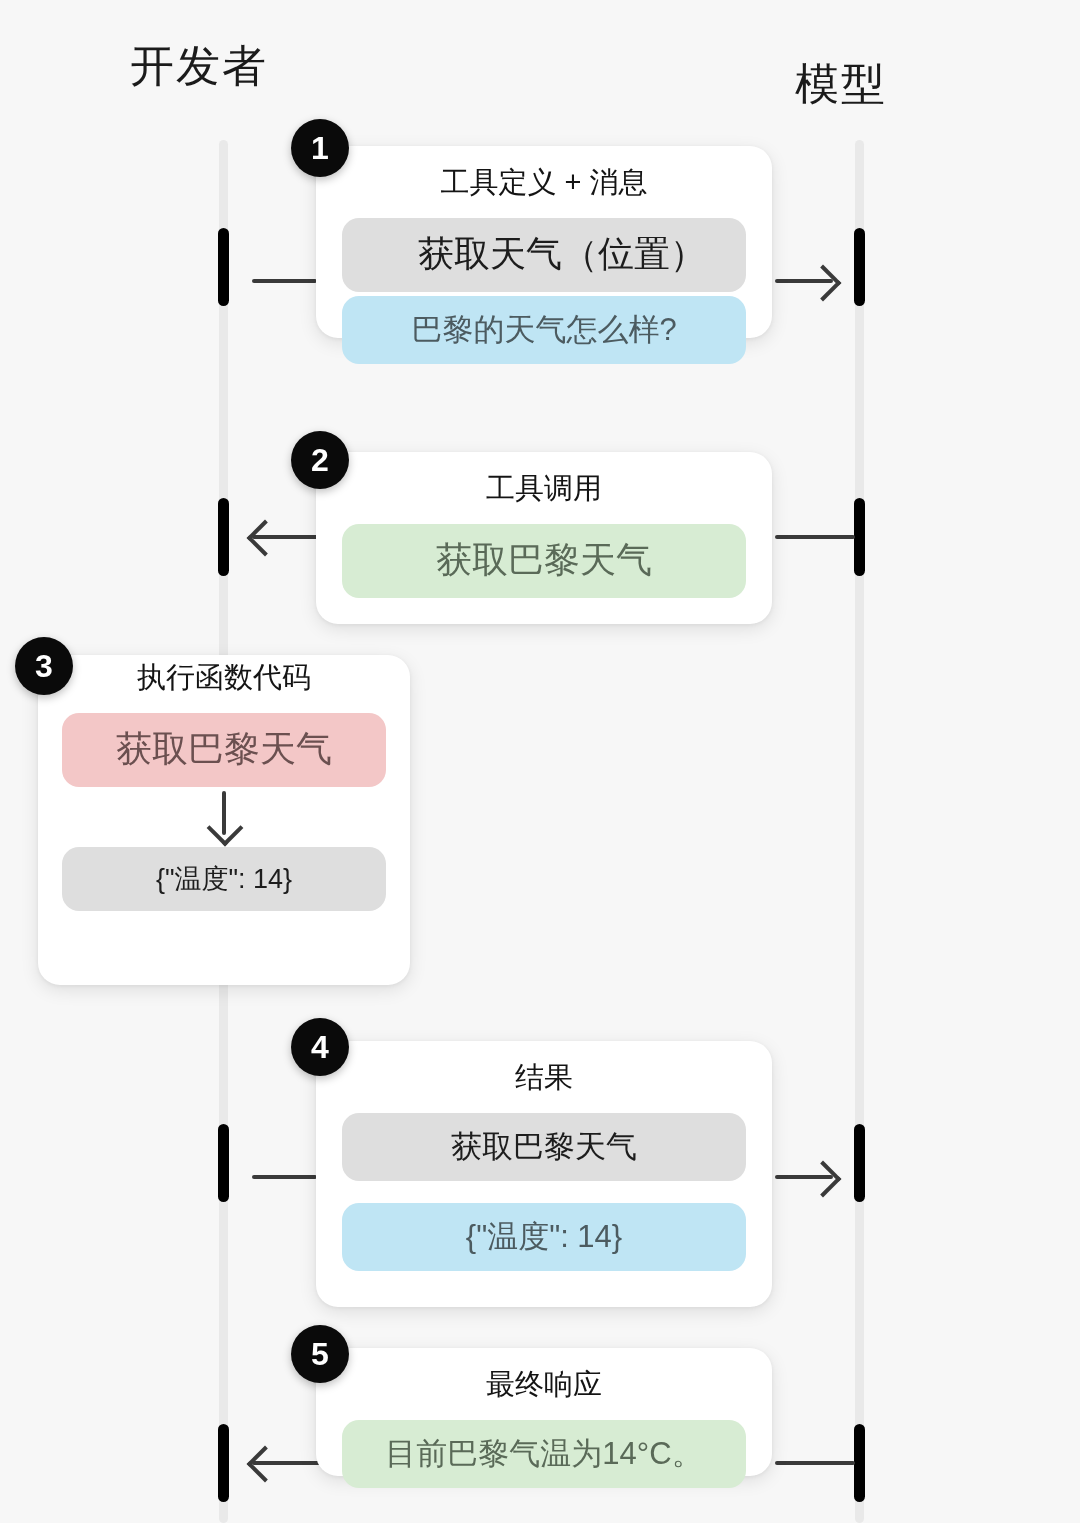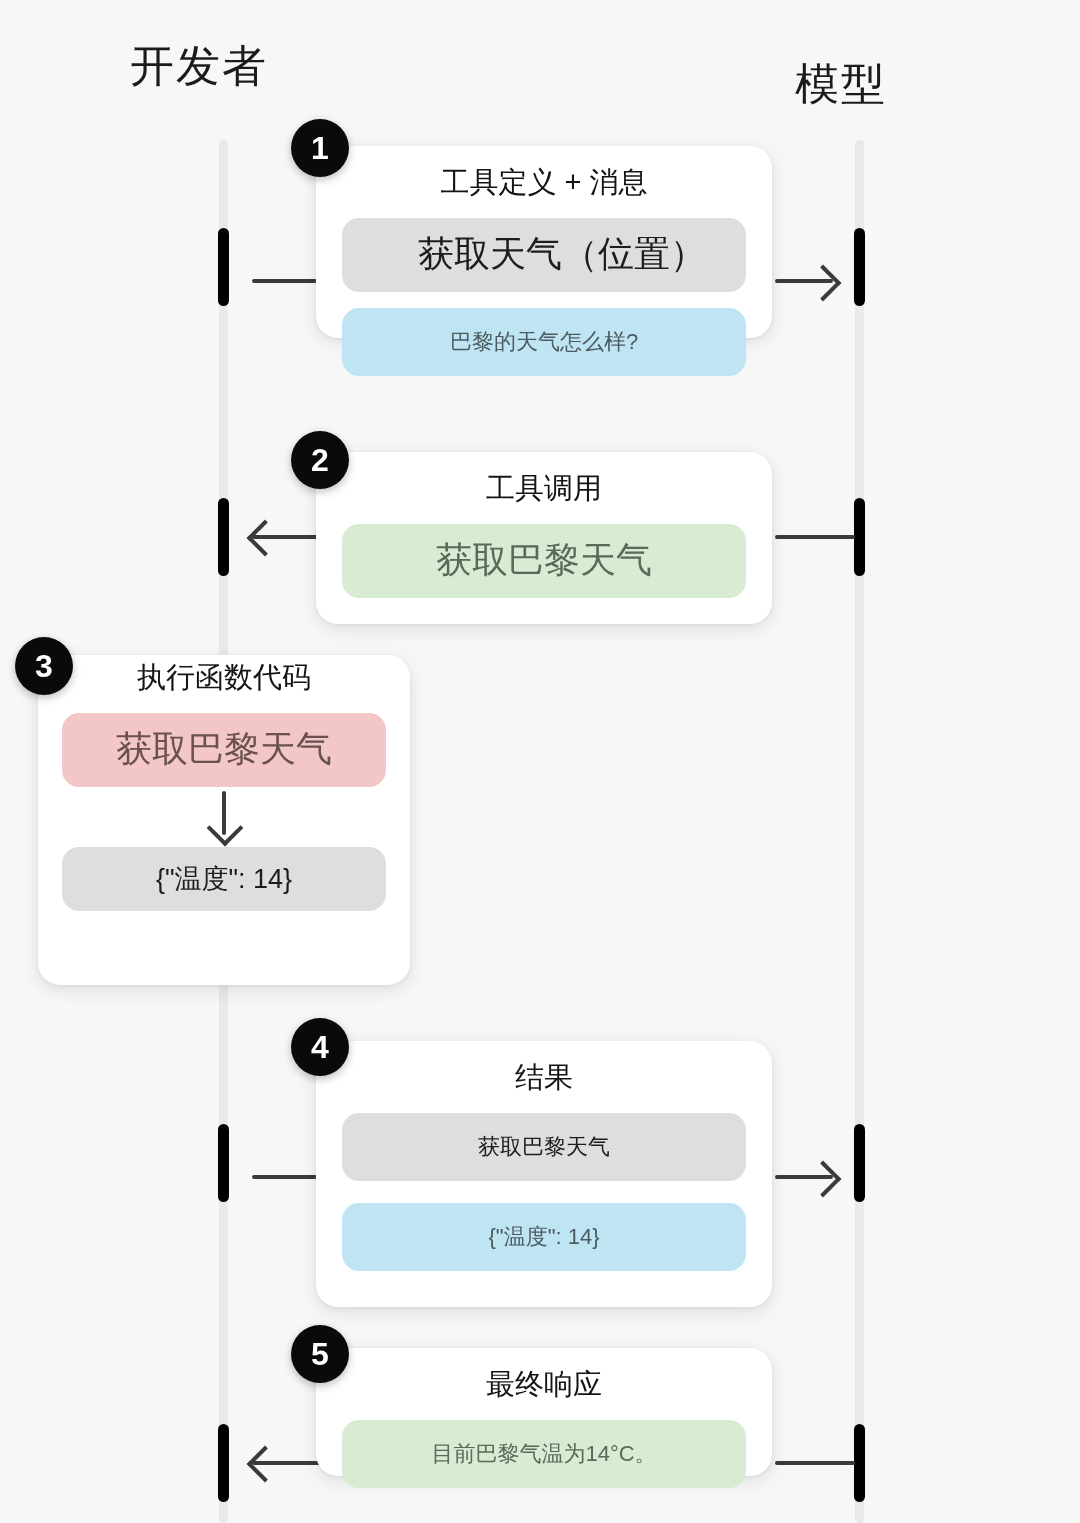--- a/index.html
+++ b/index.html
@@ -88,21 +88,21 @@
     display: flex;
     align-items: center;
     justify-content: center;
   }
   .pill.grey  { background: #dedede; color: #1d1d1d; }
   .pill.blue  { background: #bfe5f4; color: #4c5b60; }
   .pill.green { background: #d7ecd3; color: #5a6a58; }
   .pill.pink  { background: #f3c7c7; color: #6b5050; }
 
   .pill.sz-lg  { height: 74px; font-size: 36px; }
-  .pill.sz-md  { height: 68px; font-size: 22px; }
+  .pill.sz-md  { height: 68px; font-size: 31px; }
   .pill.sz-sm  { height: 64px; font-size: 27px; }
 
   
   .down-arrow {
     position: relative;
     width: 100%;
     height: 60px;
   }
   .down-arrow .stem {
     position: absolute;
@@ -173,21 +173,21 @@
 <div class="conn" style="left:252px; top:1175px; width:65px;"></div>
 <div class="conn" style="left:775px; top:1175px; width:58px;"></div>
 <div class="arrow-head right" style="left:810px; top:1166px;"></div>
 
 <div class="conn" style="left:252px; top:1461px; width:70px;"></div>
 <div class="arrow-head left" style="left:252px; top:1451px;"></div>
 <div class="conn" style="left:775px; top:1461px; width:80px;"></div>
 
 <div class="card" id="card-1" style="left:316px; top:146px; width:456px; height:192px;">
   <div class="card-title">工具定义 + 消息</div>
-  <div class="pill grey sz-lg" style="margin-bottom:16px;padding-left:36px;">获取天气（位置）</div>
+  <div class="pill grey sz-lg" style="margin-bottom:4px;padding-left:36px;">获取天气（位置）</div>
   <div class="pill blue sz-md">巴黎的天气怎么样?</div>
 </div>
 <div class="badge" style="left:291px; top:119px;">1</div>
 
 <div class="card" id="card-2" style="left:316px; top:452px; width:456px; height:172px;">
   <div class="card-title">工具调用</div>
   <div class="pill green sz-lg">获取巴黎天气</div>
 </div>
 <div class="badge" style="left:291px; top:431px;">2</div>
 

